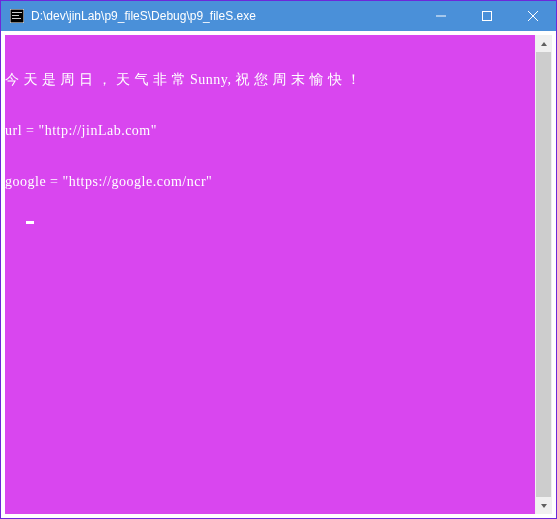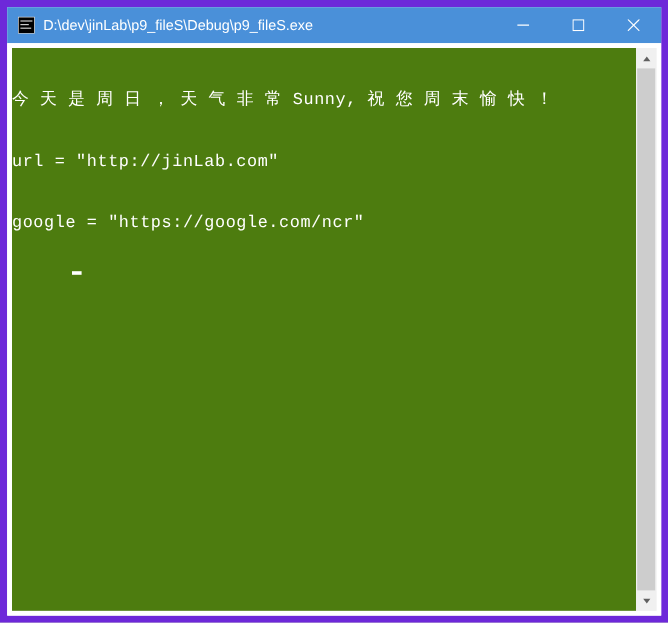--- a/index.html
+++ b/index.html
@@ -12,21 +12,21 @@
       height: 519px;
       font-family: "Segoe UI", Tahoma, sans-serif;
       background: #ffffff;
       overflow: hidden;
     }
     .window {
       width: 557px;
       height: 519px;
       display: flex;
       flex-direction: column;
-      border: 6px solid #6d28d9;
+      border: 1px solid #6d28d9;
     }
     .titlebar {
       height: 30px;
       background: #4a90d9;
       display: flex;
       align-items: center;
       color: #ffffff;
       font-size: 12px;
     }
     .titlebar-icon {
@@ -65,23 +65,23 @@
       height: 10px;
     }
     .client-area {
       flex: 1;
       display: flex;
       background: #ffffff;
       padding: 4px;
     }
     .console {
       flex: 1;
-      background: #4d7c0f;
+      background: #d946ef;
       color: #ffffff;
-      font-family: Liberation Mono, monospace;
+      font-family: Liberation Serif, serif;
       font-size: 14px;
       line-height: 17px;
       padding: 2px 0 0 0;
       overflow: hidden;
       white-space: pre;
     }
     .console-line {
       white-space: pre;
       letter-spacing: 0.5px;
     }

